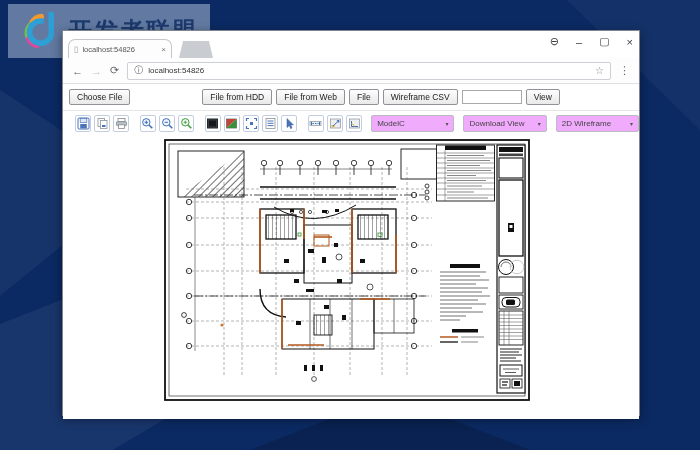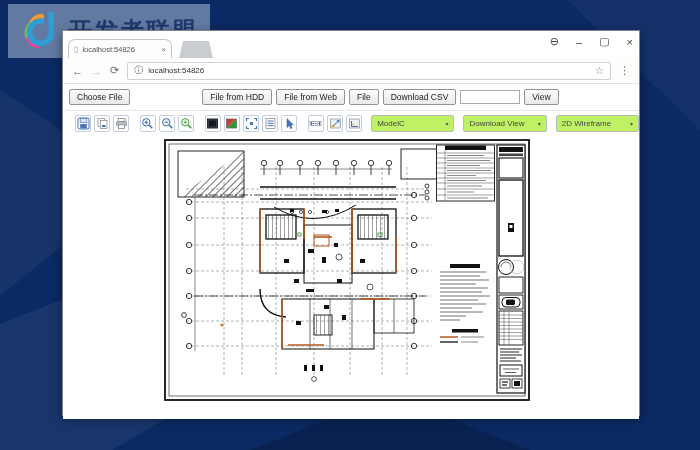--- a/index.html
+++ b/index.html
@@ -51,21 +51,21 @@
   .btn { border:1px solid #8f9398; background:linear-gradient(#fdfdfd,#e9e9e9); border-radius:2px;
     padding:2px 7px; font-size:8.5px; color:#222; cursor:pointer; white-space:nowrap; }
   .choose { margin-right:68px; }
   .search-input { width:60px; height:14px; border:1px solid #a9a9a9; font-size:8px; padding:0 2px; }
   .rule { border:none; border-top:1px solid #e6e6e6; }
 
   .viewer-toolbar { display:flex; align-items:center; gap:3px; padding:4px 0 4px 12px; background:#fff; }
   .ibtn { width:17px; height:17px; border:1px solid #c3cfe0; border-radius:2px; background:#fff;
     display:flex; align-items:center; justify-content:center; cursor:pointer; }
   .grp-sep { width:5px; }
-  .vselect { width:88px; height:17px; border:1px solid #b9bdc2; border-radius:2px; background:#bef264;
+  .vselect { width:88px; height:17px; border:1px solid #b9bdc2; border-radius:2px; background:#f0abfc;
     display:flex; justify-content:space-between; align-items:center; padding:0 5px;
     font-size:8px; color:#444; margin-left:6px; cursor:pointer; }
   .vsel-arrow { font-size:6px; color:#555; }
 
   .canvas { position:relative; height:283px; background:#fff; overflow:hidden; }
   .sheet { position:absolute; left:101px; top:3px; }
 </style>
 </head>
 <body>
 
@@ -111,21 +111,21 @@
       <span class="star">☆</span>
     </div>
     <span class="menu-dots">⋮</span>
   </div>
 
   <div class="file-row">
     <button class="btn choose">Choose File</button>
     <button class="btn">File from HDD</button>
     <button class="btn">File from Web</button>
     <button class="btn">File</button>
-    <button class="btn">Download CSV</button>
+    <button class="btn">Wireframe CSV</button>
     <input class="search-input" value="" style="">
     <button class="btn">View</button>
   </div>
   <hr class="rule">
 
   <div class="viewer-toolbar">
     <div class="ibtn">
       <svg width="13" height="13" viewBox="0 0 13 13">
         <rect x="1" y="1" width="11" height="11" rx="1" fill="#fff" stroke="#4a74b8"></rect>
         <rect x="3.2" y="1.6" width="6.6" height="3.8" fill="#dce6f5" stroke="#4a74b8" stroke-width=".7"></rect>

